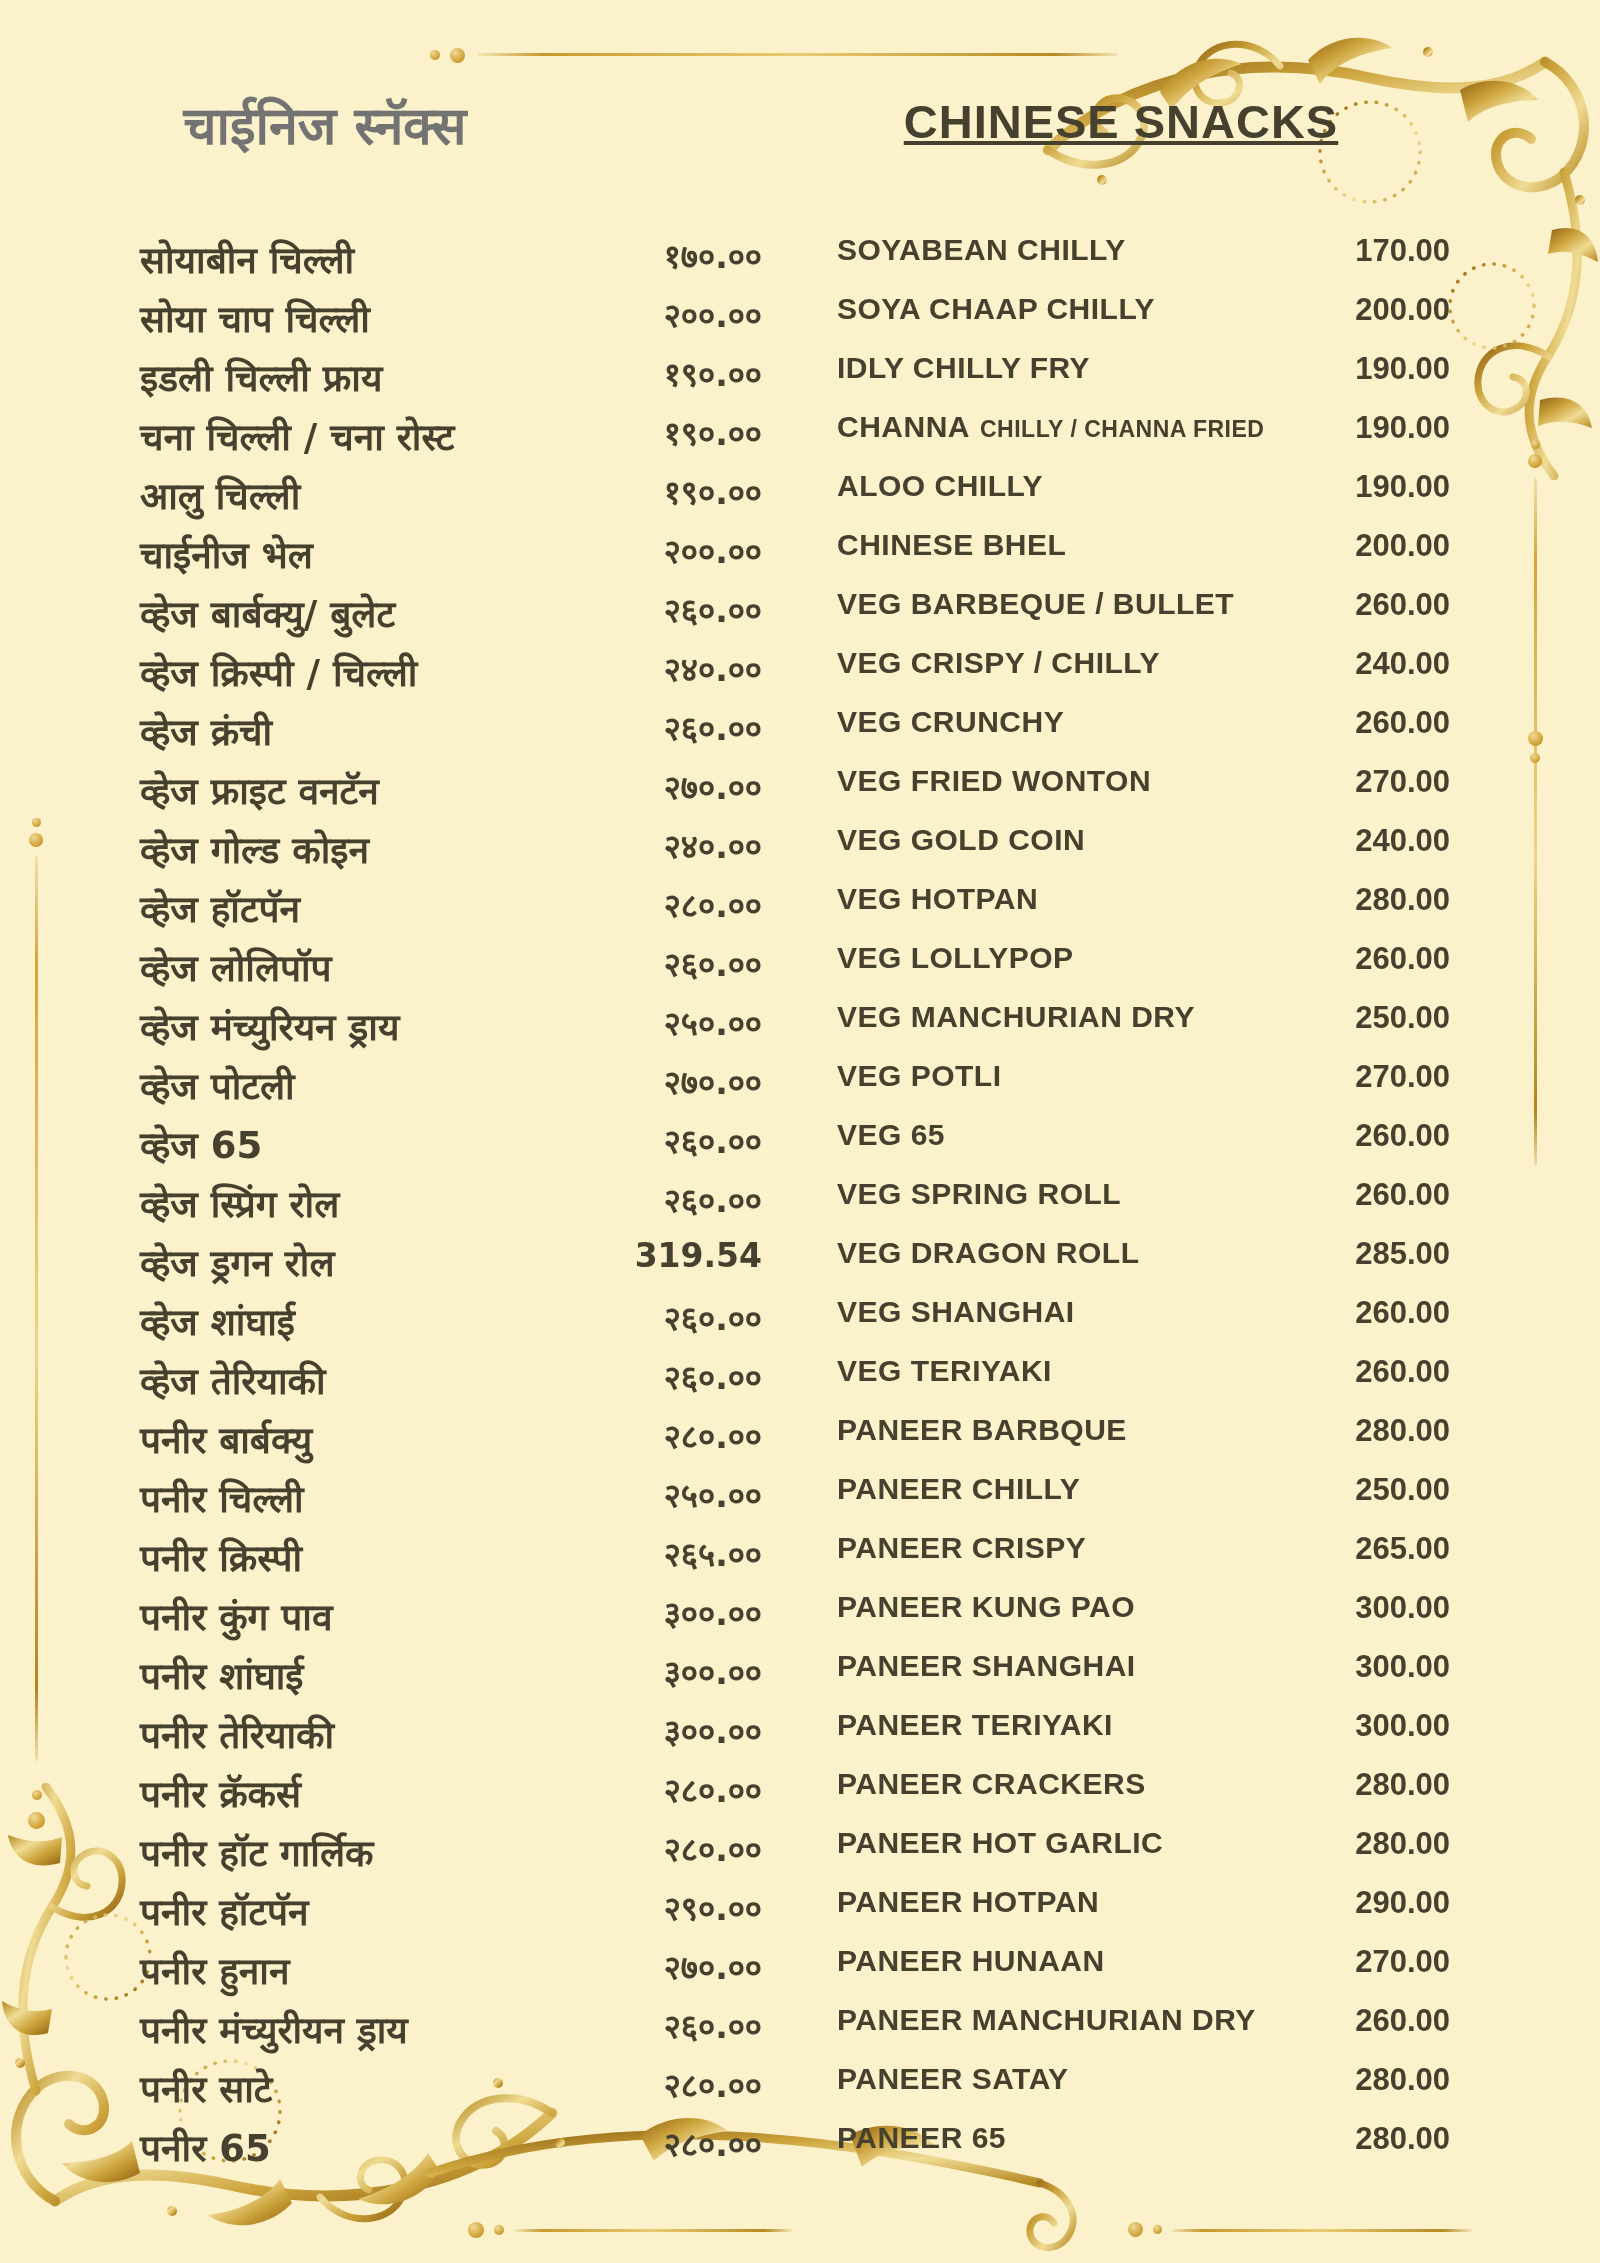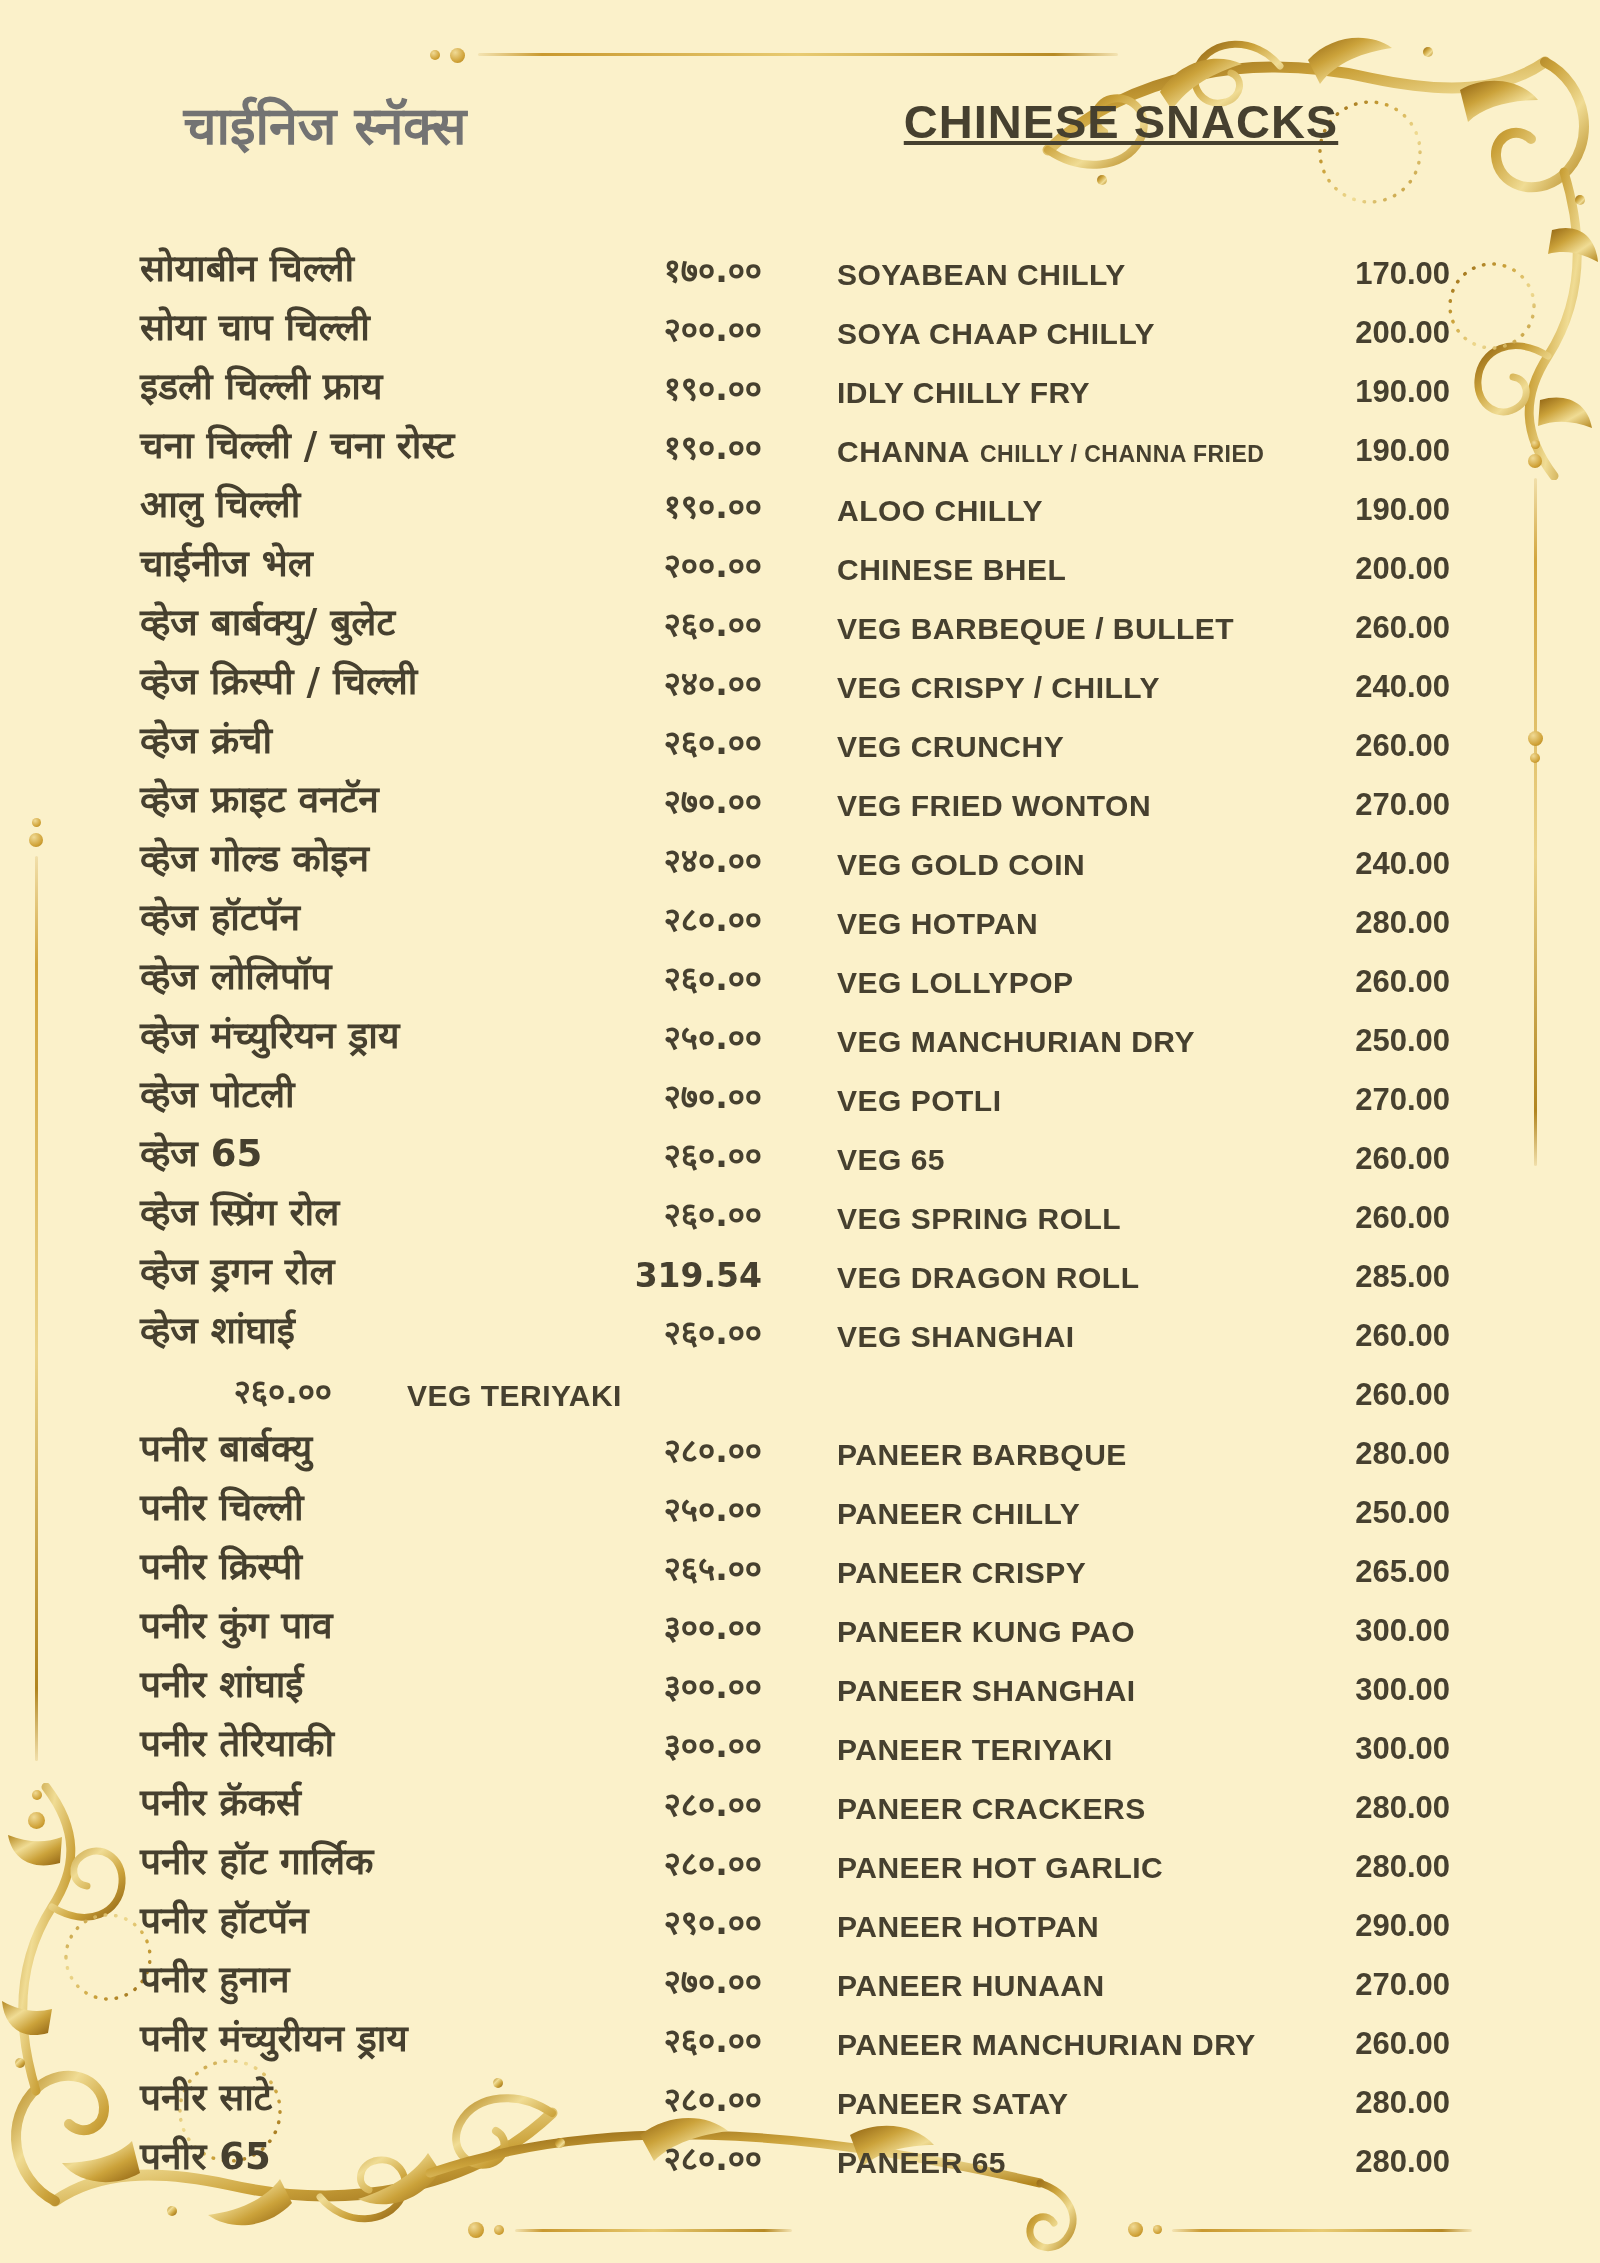--- a/index.html
+++ b/index.html
@@ -19,21 +19,21 @@
     color:#737373;
   }
   .title-en{
     position:absolute;left:871px;top:94px;width:500px;
     text-align:center;font-size:47px;font-weight:700;letter-spacing:1px;
     color:#46402F;
     text-decoration:underline;
   }
   
   .menu-list{position:absolute;left:140px;top:233px;width:1310px;}
-  .menu-row{display:flex;align-items:flex-end;height:59px;}
+  .menu-row{display:flex;align-items:flex-start;height:59px;}
   .c{white-space:nowrap;}
   .dev-name{
     width:430px;font-size:37px;font-weight:700;
     font-family:"DejaVu Sans", sans-serif;
   }
   .dev-price{
     width:192px;text-align:right;font-size:33px;font-weight:700;
     font-family:"DejaVu Sans", sans-serif;
   }
   .gap{width:75px;}
@@ -320,20 +320,21 @@
       <div class="c dev-name">व्हेज शांघाई</div>
       <div class="c dev-price">२६०.००</div>
       <div class="c gap"></div>
       <div class="c en-name">
         <span>VEG SHANGHAI</span><span class="en-note"></span>
       </div>
       <div class="c en-price">260.00</div>
     </div>
 
     <div class="menu-row">
+      <div class="c dev-name">व्हेज तेरियाकी</div>
       <div class="c dev-price">२६०.००</div>
       <div class="c gap"></div>
       <div class="c en-name">
         <span>VEG TERIYAKI</span><span class="en-note"></span>
       </div>
       <div class="c en-price">260.00</div>
     </div>
 
     <div class="menu-row">
       <div class="c dev-name">पनीर बार्बक्यु</div>

